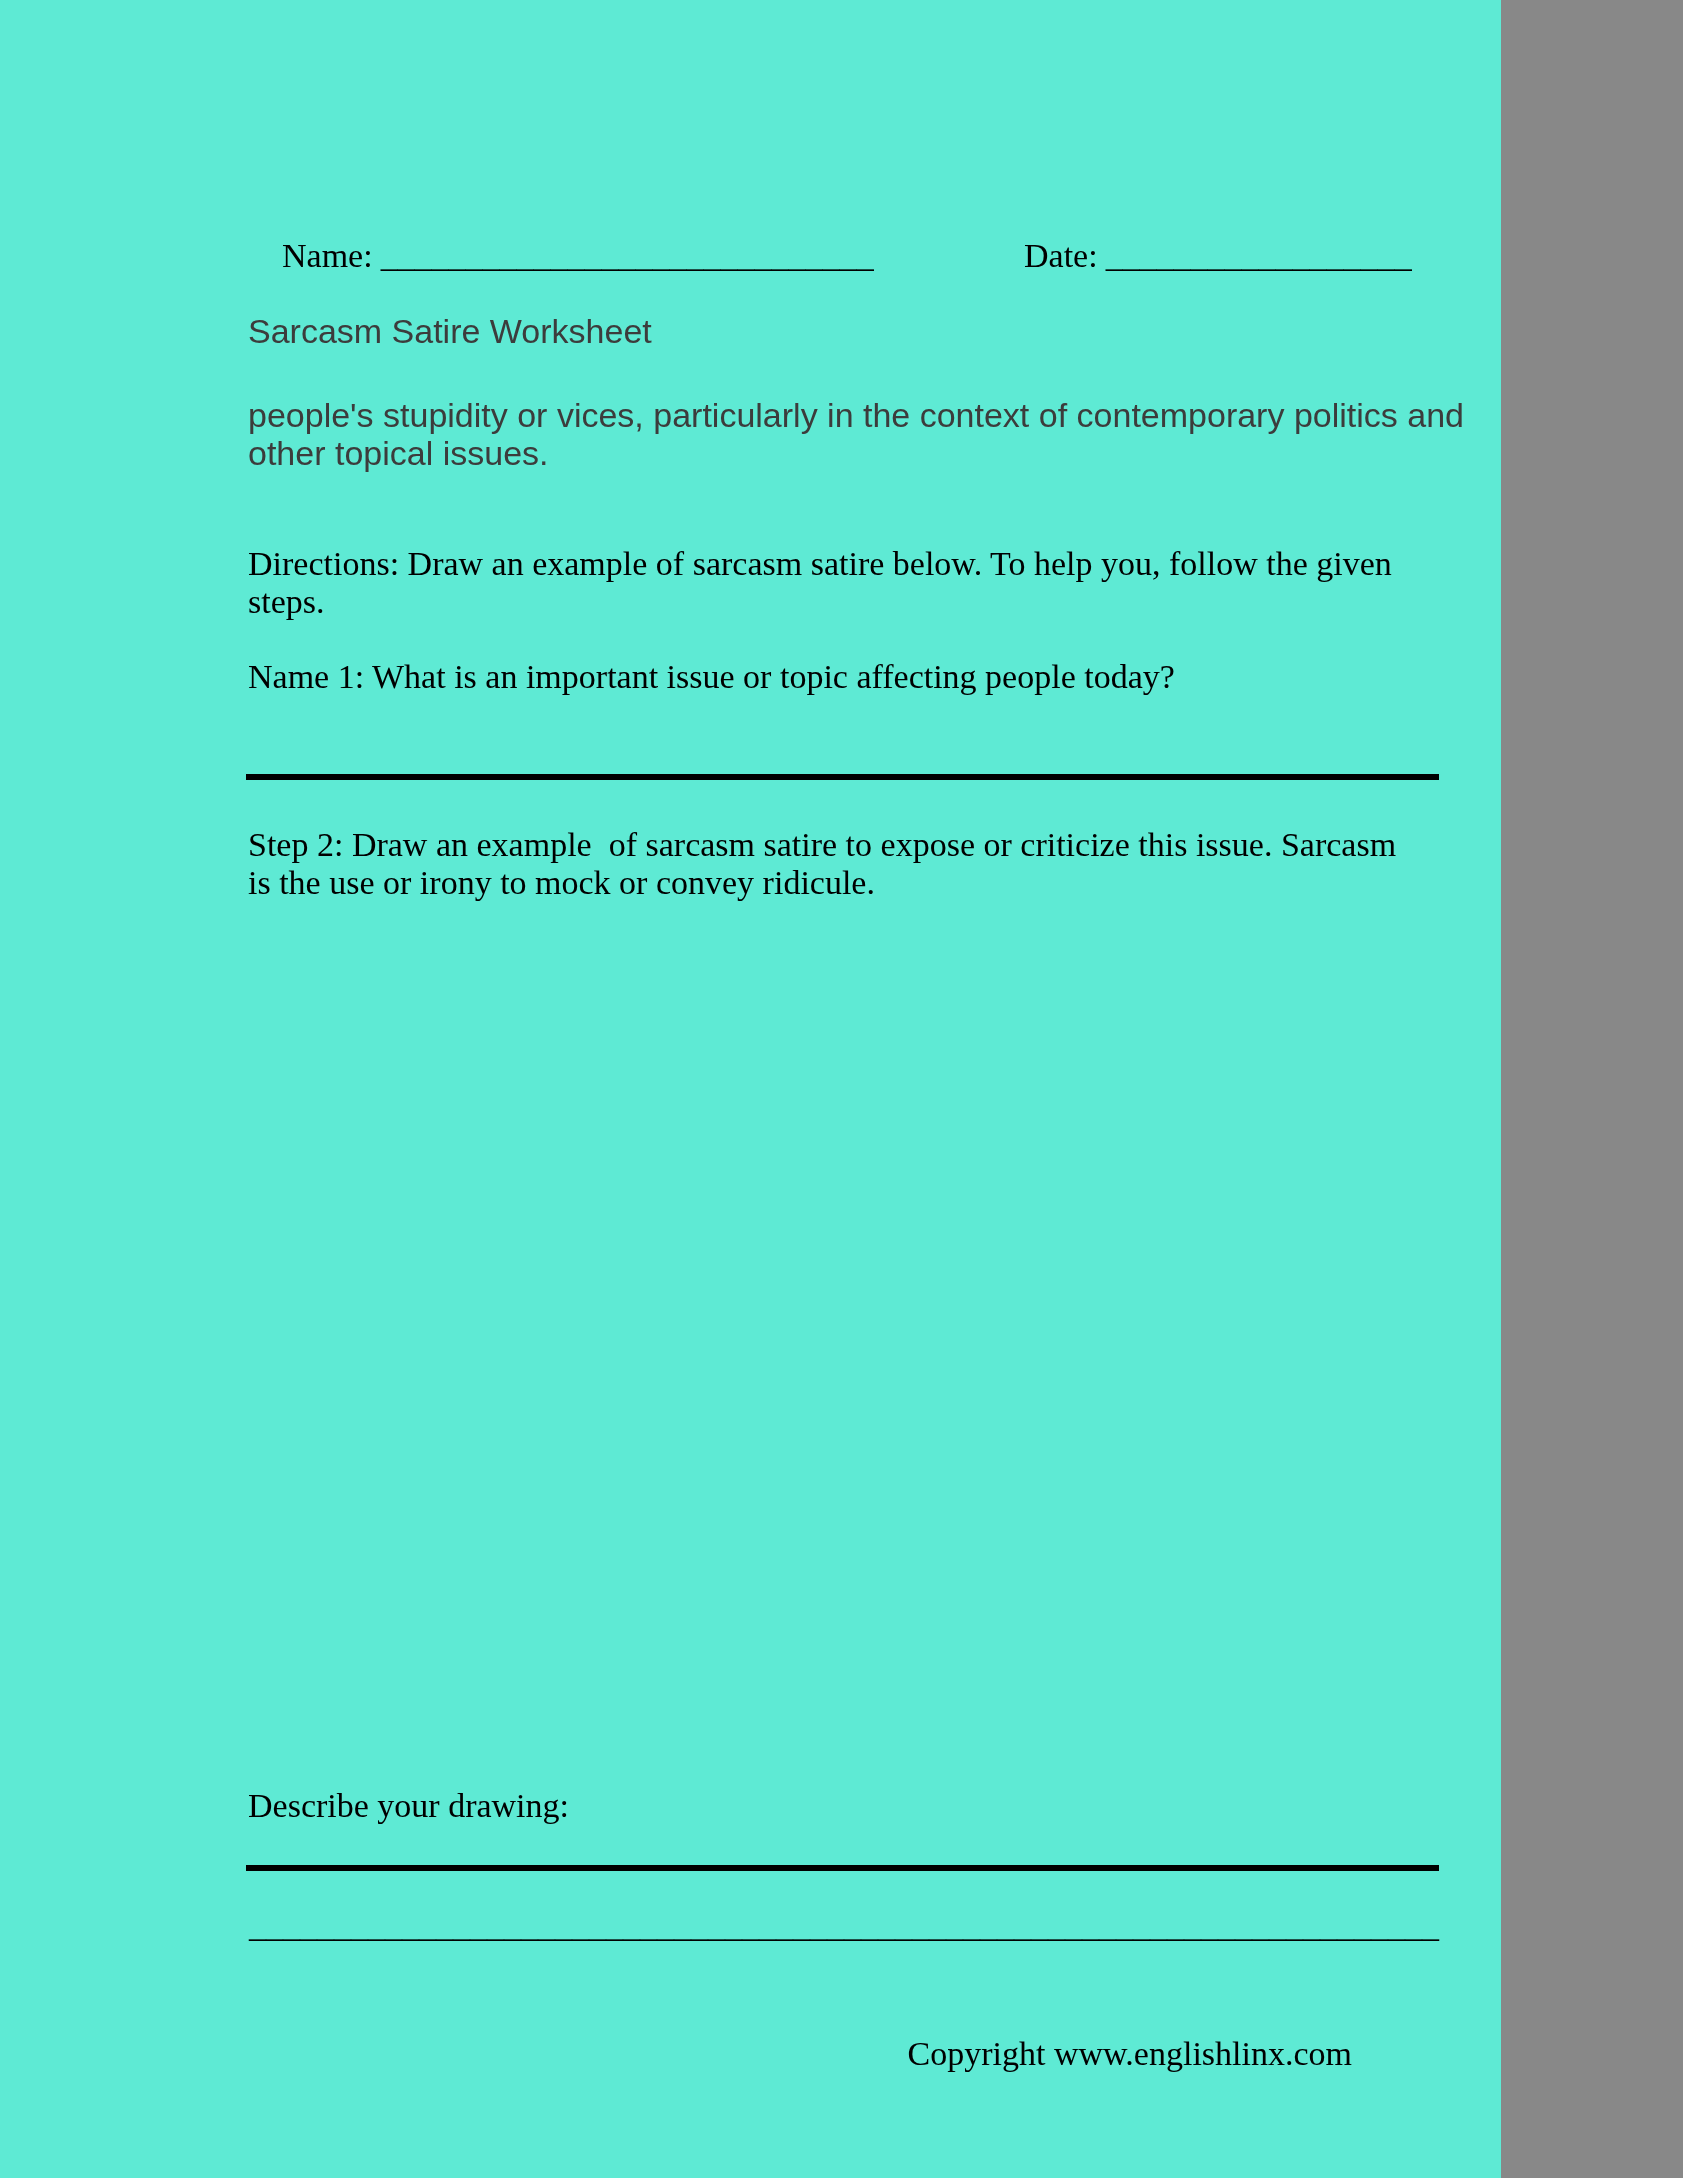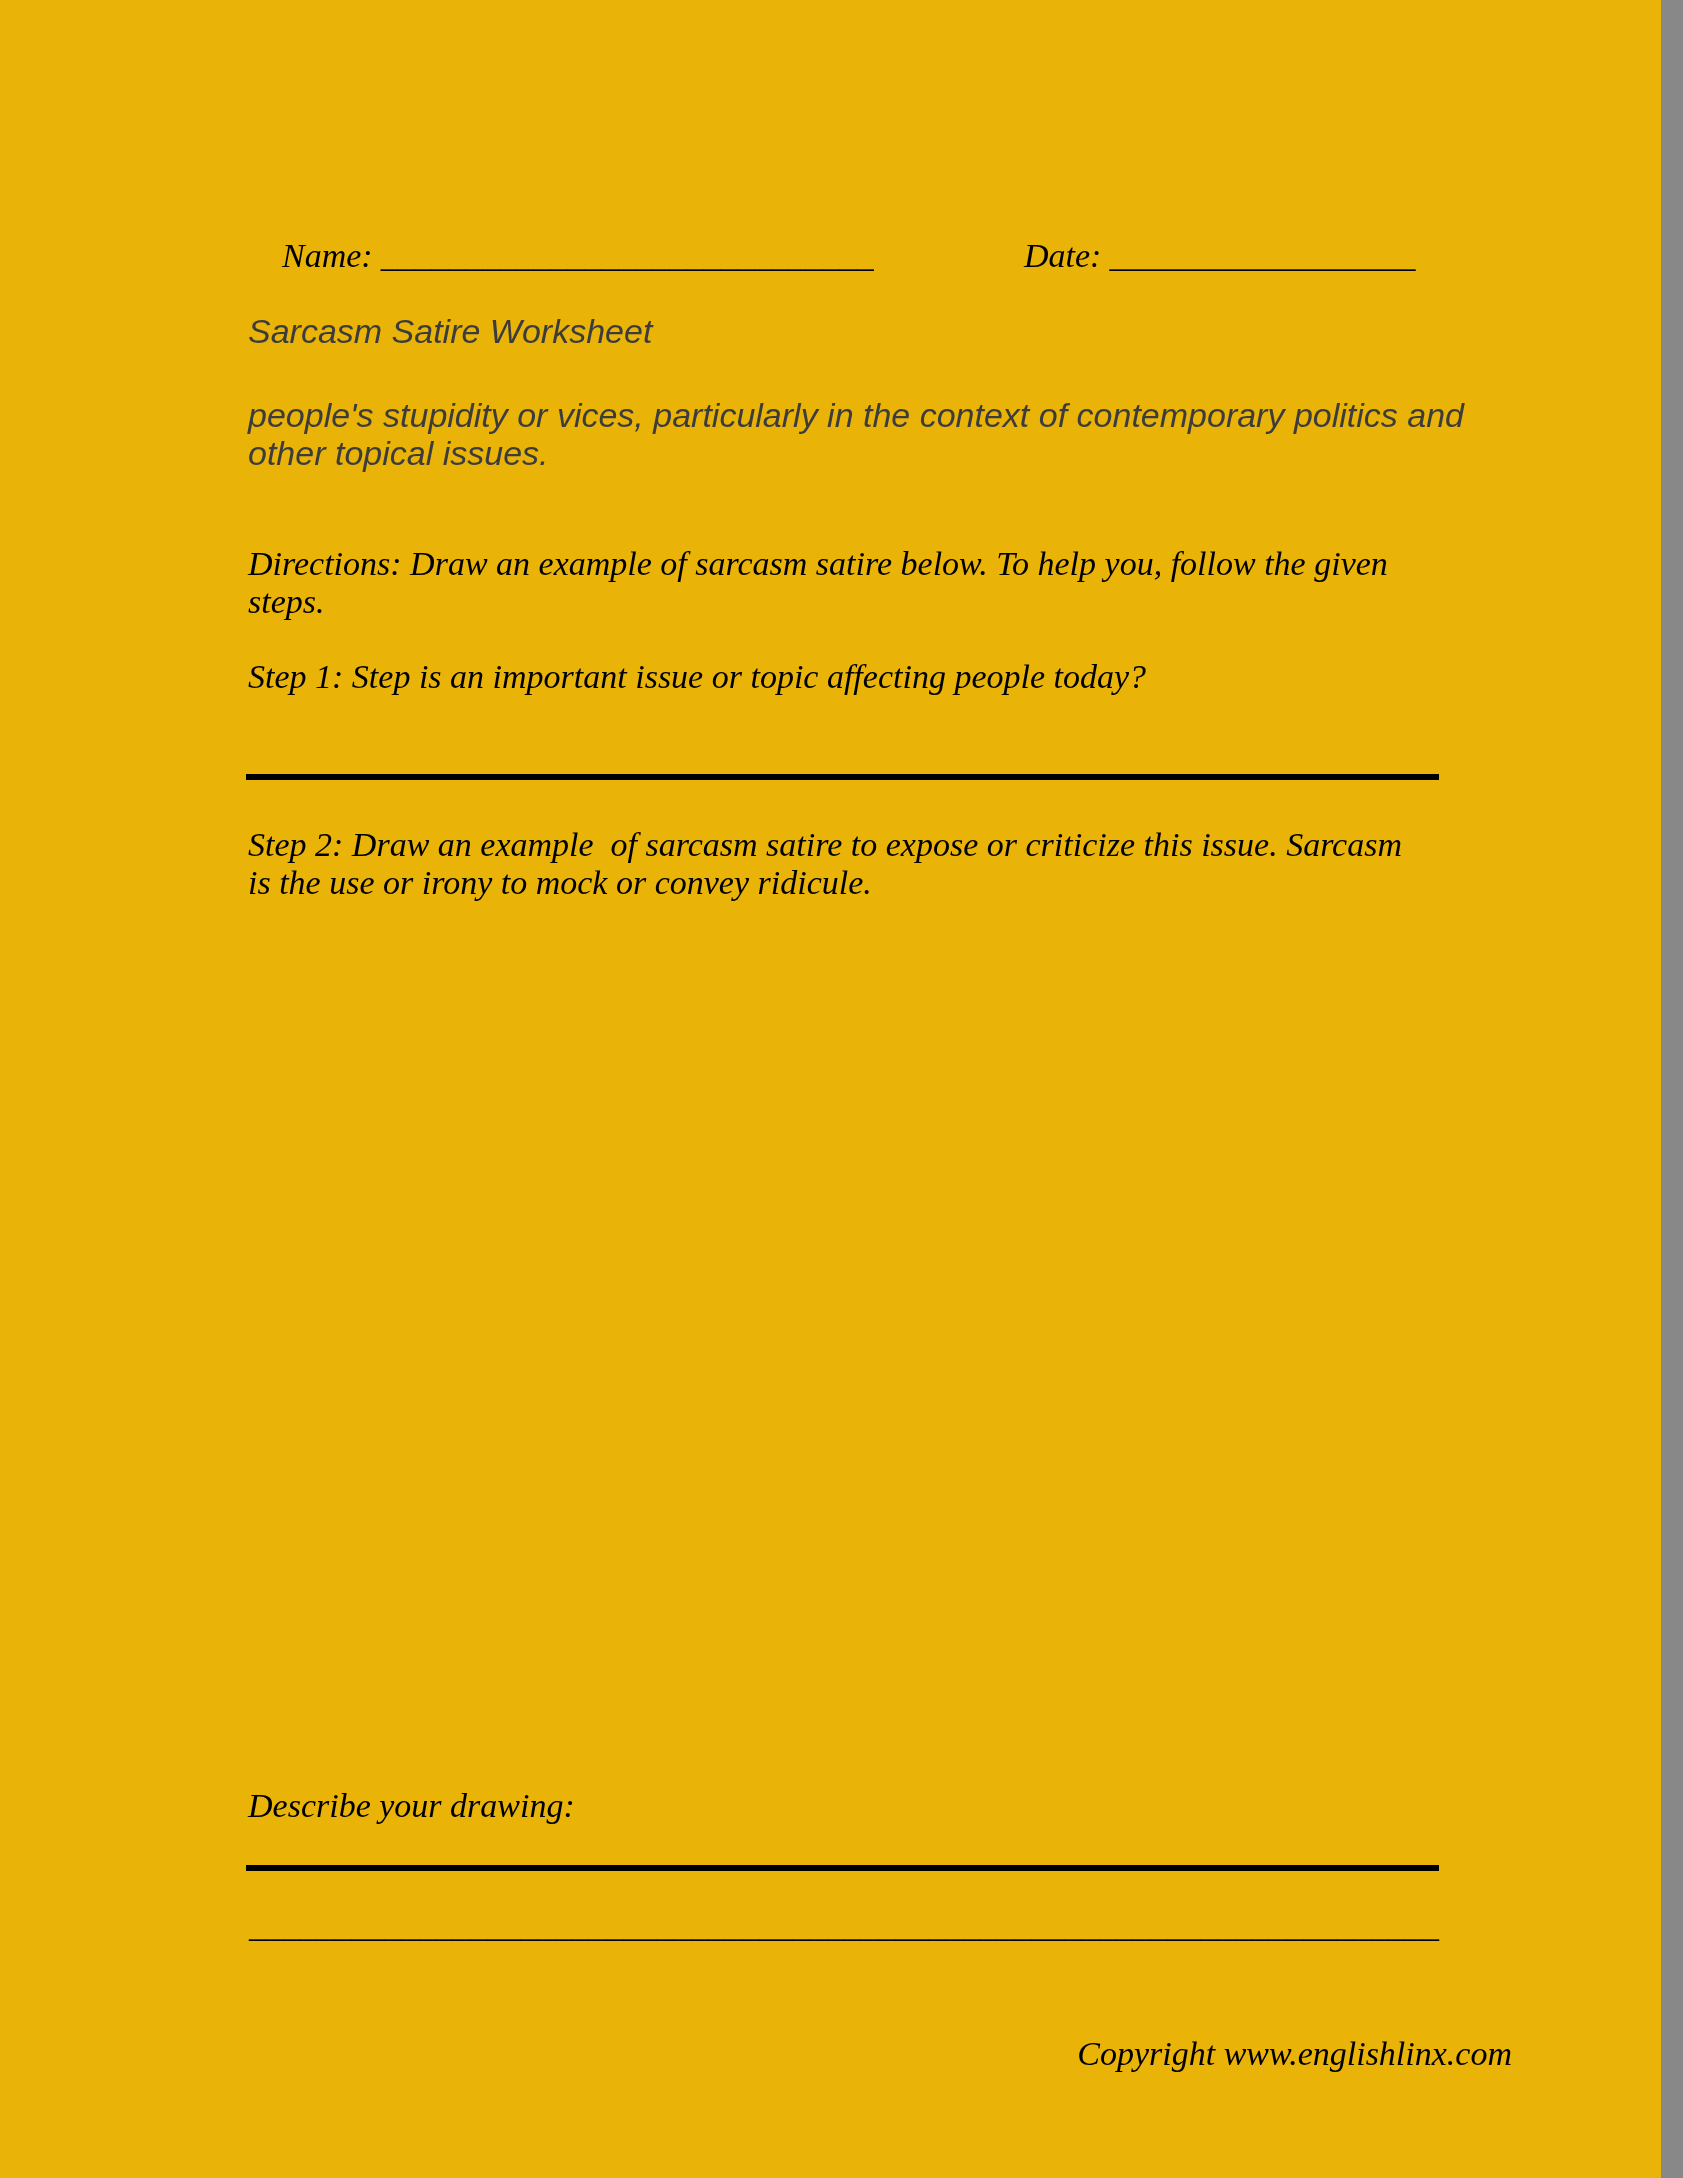--- a/index.html
+++ b/index.html
@@ -1,22 +1,21 @@
 <!DOCTYPE html>
 <html><head>
 <meta charset="utf-8">
 <style>
   html, body { margin: 0; padding: 0; background: #888; }
   .page {
     position: relative;
-    width: 1661px;
+    width: 1501px;
     height: 2178px;
-    background: #eab308;
+    background: #5eead4;
     overflow: hidden;
-    font-style: italic;
   }
   .serif {
     font-family: "Liberation Serif", "DejaVu Serif", serif;
     color: #000000;
     font-size: 34px;
     line-height: 38px;
   }
   .sans {
     font-family: "Liberation Sans", "DejaVu Sans", sans-serif;
     color: #3c3c3c;
@@ -77,21 +76,21 @@
   <div class="abs sans" id="definition">
     <div class="line">people's stupidity or vices, particularly in the context of contemporary politics and</div>
     <div class="line">other topical issues.</div>
   </div>
 
   <div class="abs serif" id="directions">
     <div class="line">Directions: Draw an example of sarcasm satire below. To help you, follow the given</div>
     <div class="line">steps.</div>
   </div>
 
-  <div class="abs serif line" id="step1">Step 1: Step is an important issue or topic affecting people today?</div>
+  <div class="abs serif line" id="step1">Name 1: What is an important issue or topic affecting people today?</div>
 
   <div class="rule" id="rule-step1"></div>
 
   <div class="abs serif" id="step2">
     <div class="line">Step 2: Draw an example  of sarcasm satire to expose or criticize this issue. Sarcasm</div>
     <div class="line">is the use or irony to mock or convey ridicule.</div>
   </div>
 
   <div class="abs" id="drawing-area"></div>
 

